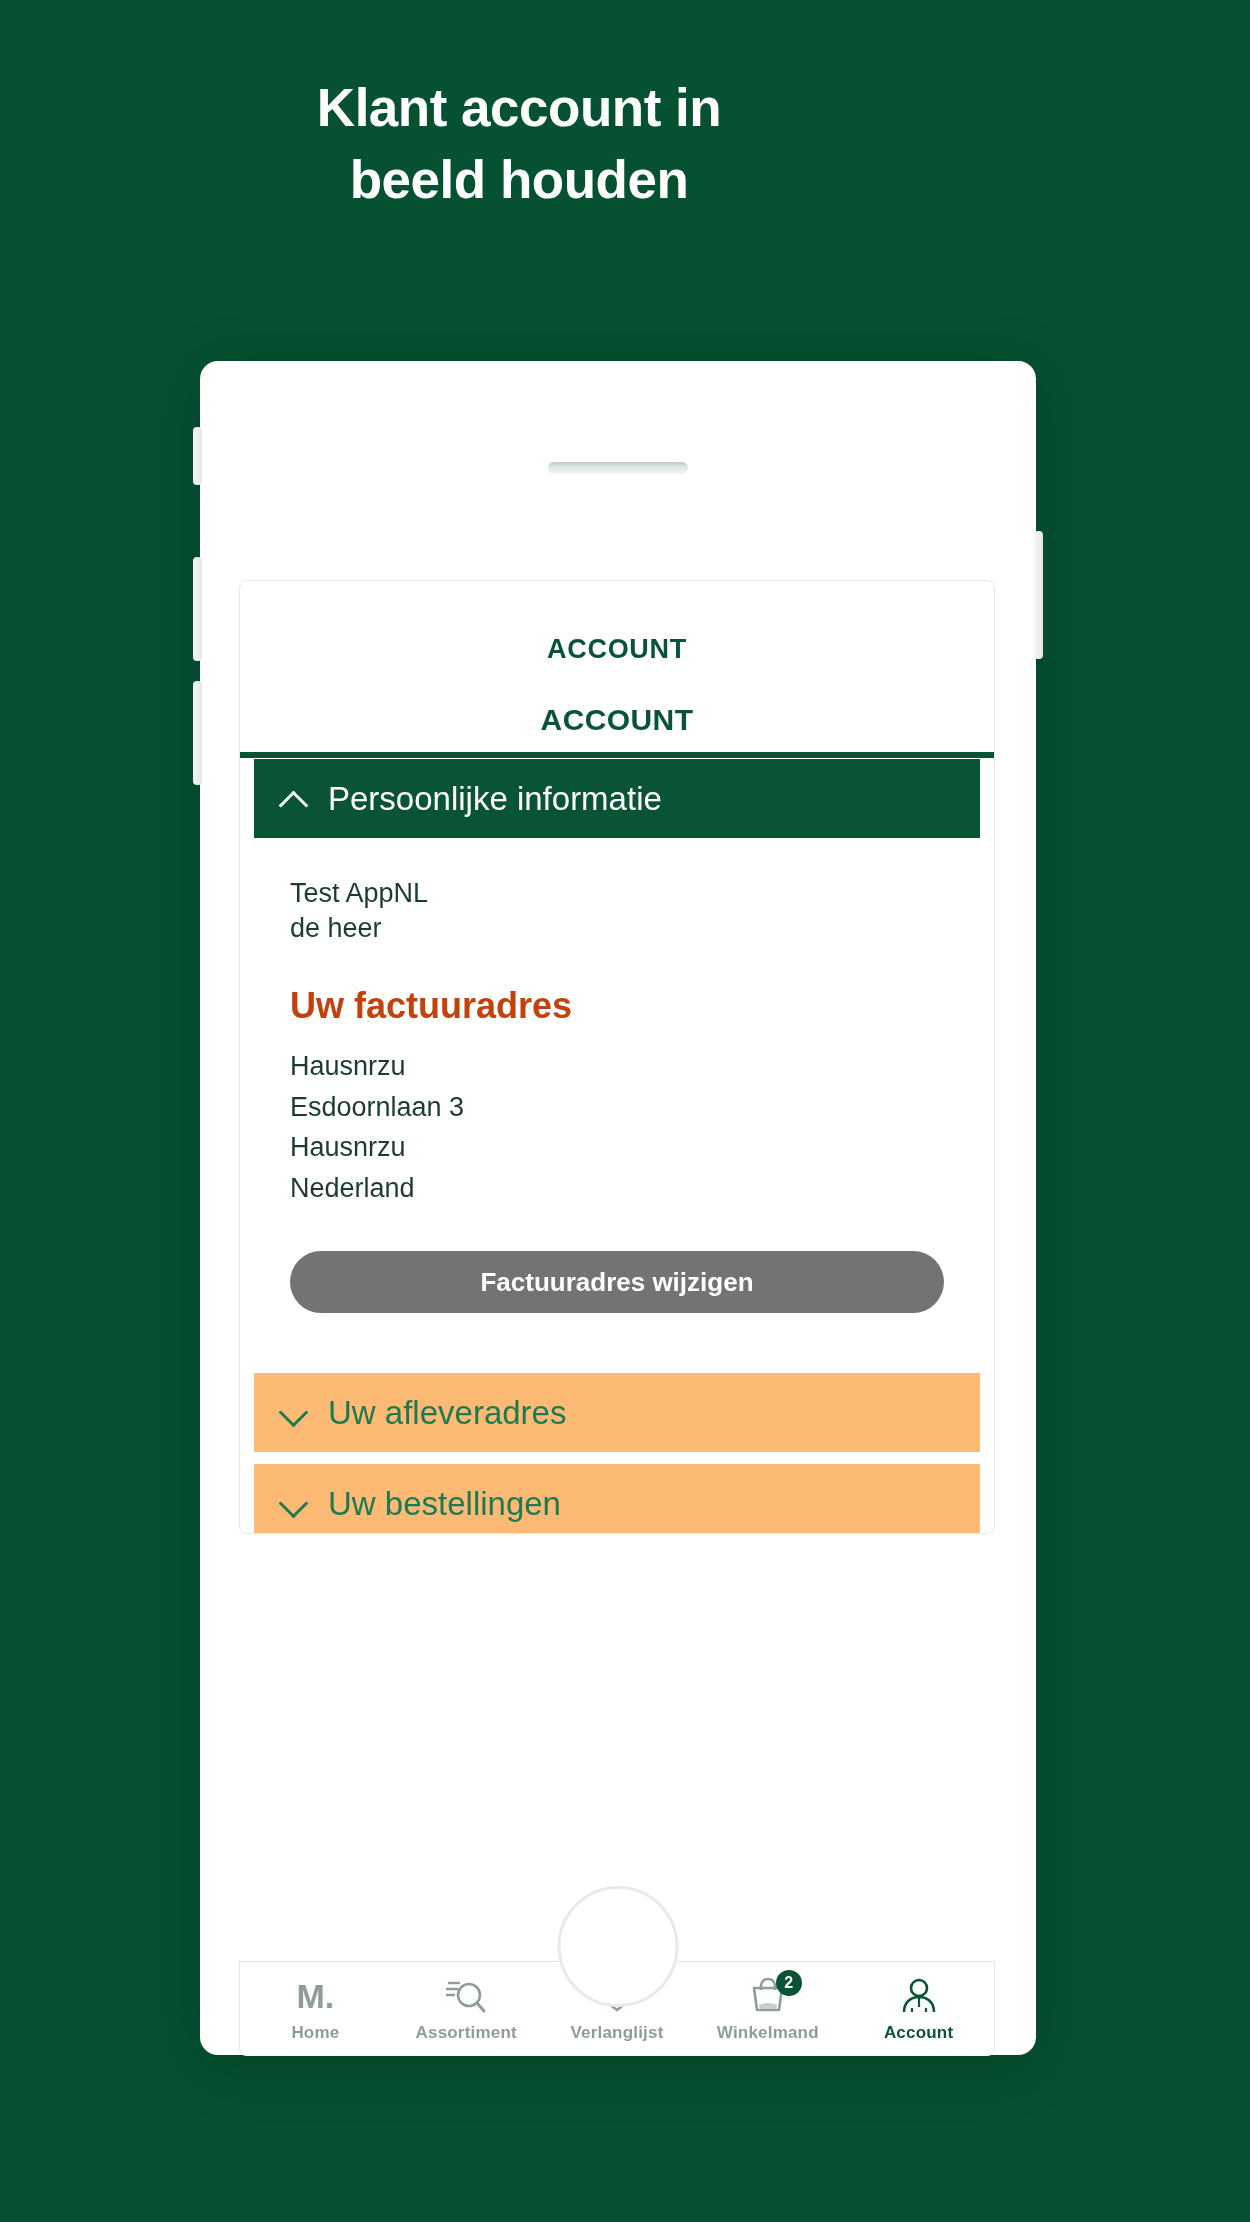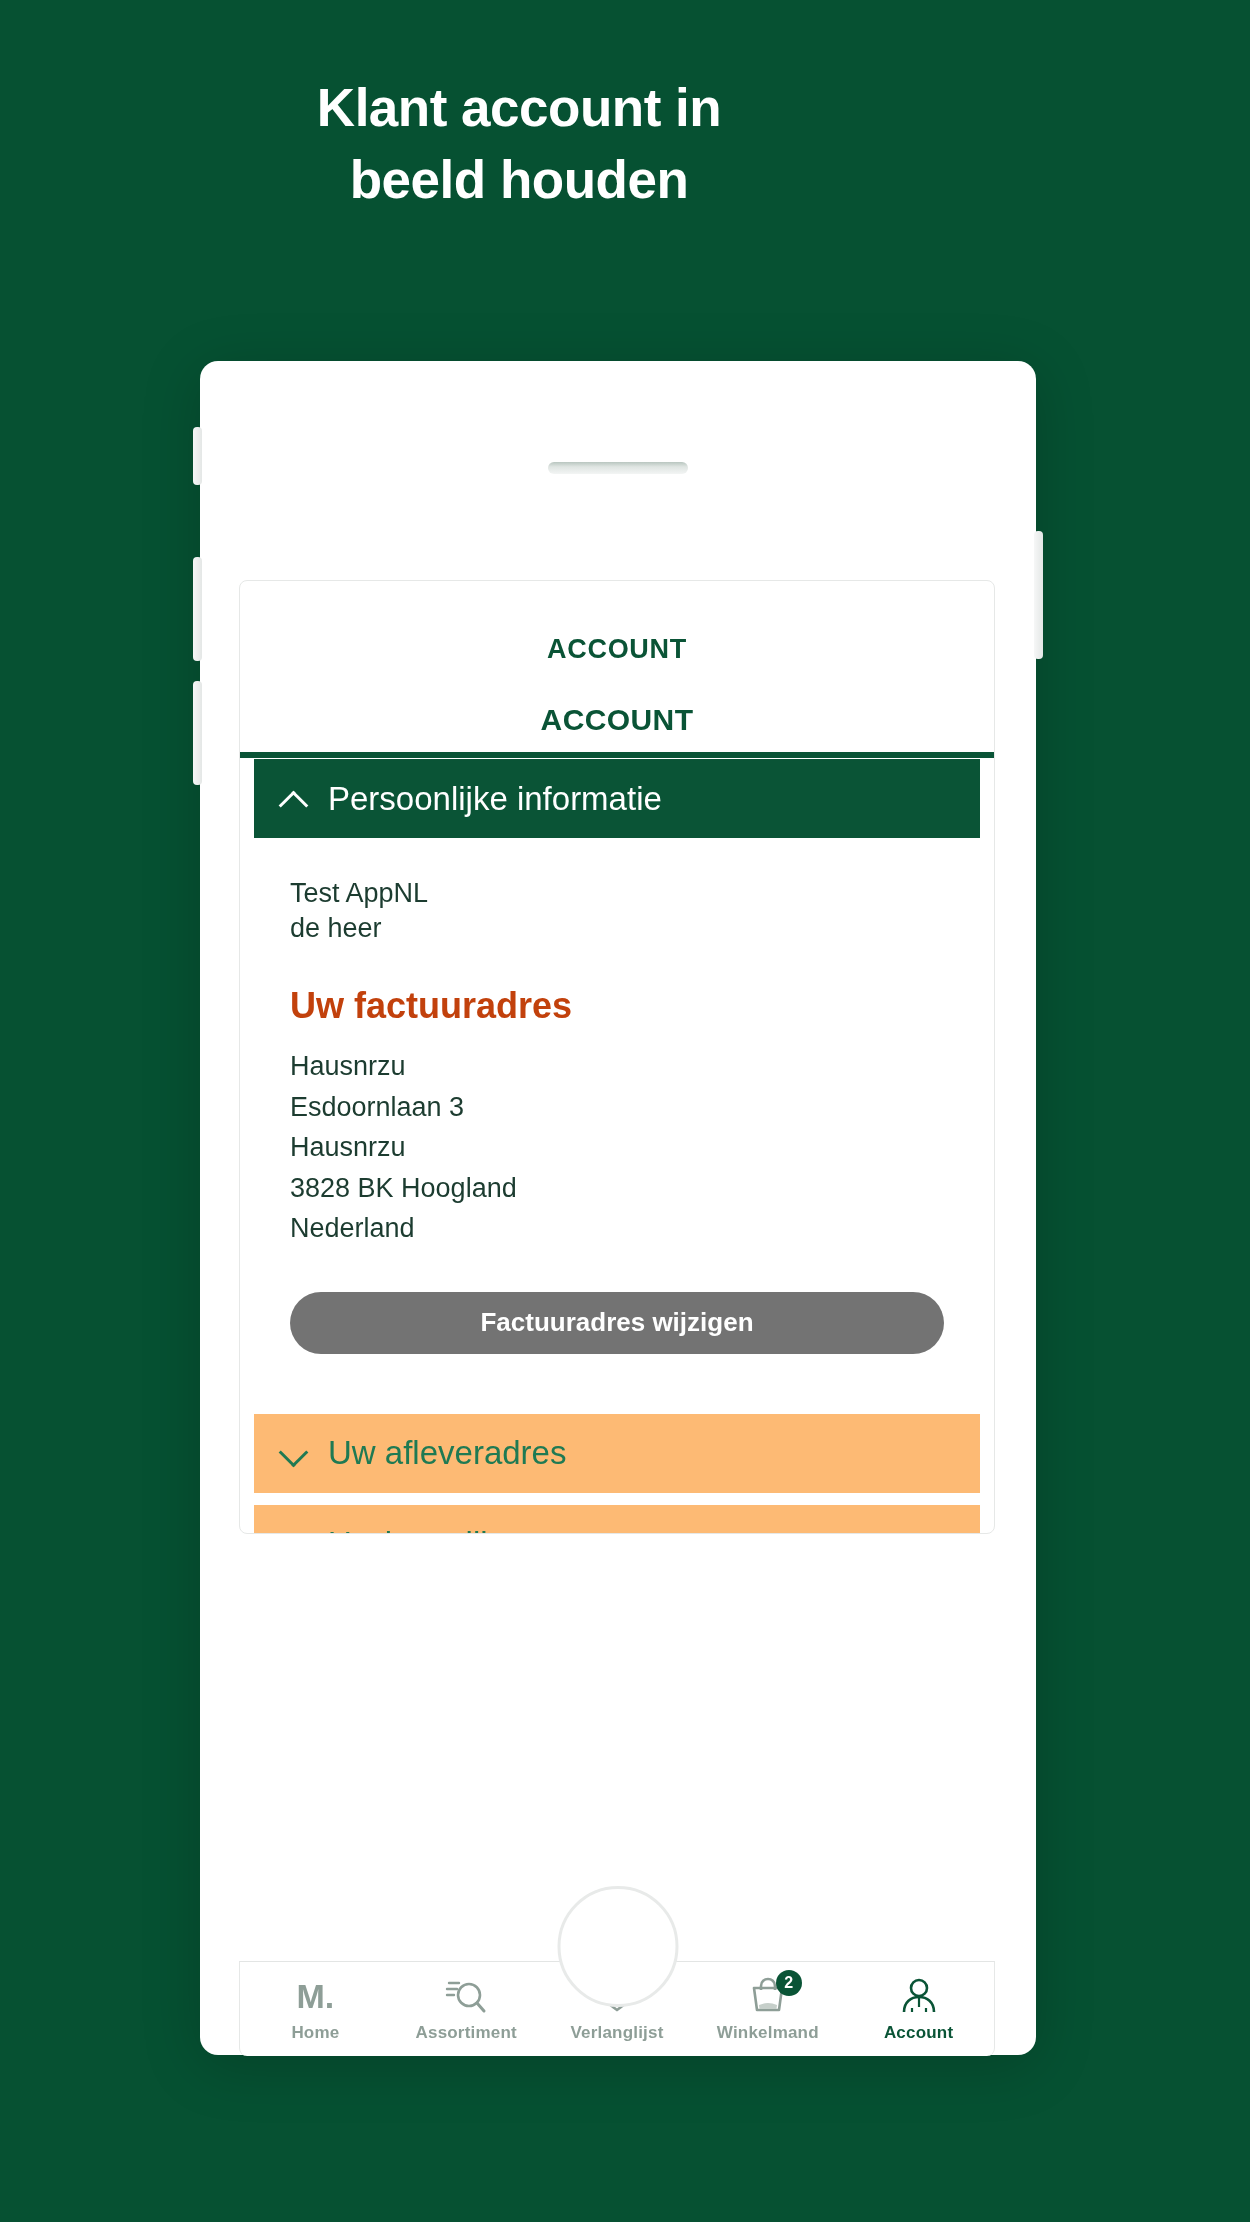--- a/index.html
+++ b/index.html
@@ -178,21 +178,20 @@
           <div class="acc-body">
             <div class="line">Test AppNL</div>
             <div class="line">de heer</div>
 
             <div class="subhead">Uw factuuradres</div>
 
             <div class="addr">
               <div class="line">Hausnrzu</div>
               <div class="line">Esdoornlaan 3</div>
               <div class="line">Hausnrzu</div>
-              <div class="line">3828 BK Hoogland</div>
               <div class="line">Nederland</div>
             </div>
 
             <button class="cta">Factuuradres wijzigen</button>
           </div>
 
           <div class="acc-head closed" style="margin-top:60px">
             <span class="chev down"></span>
             <span>Uw afleveradres</span>
           </div>

